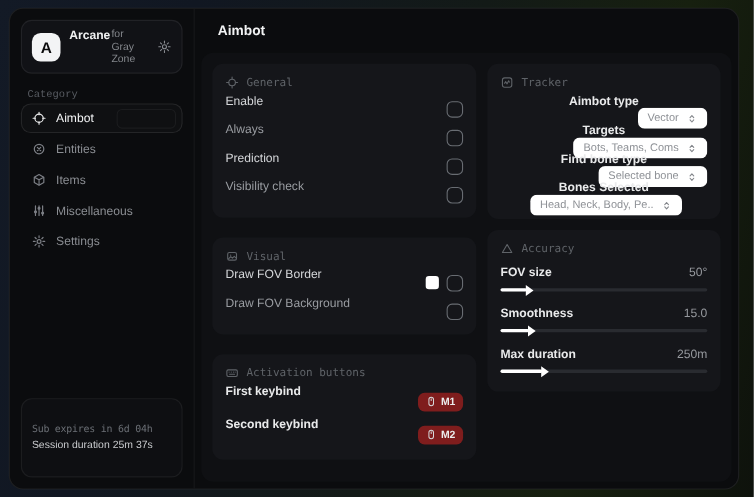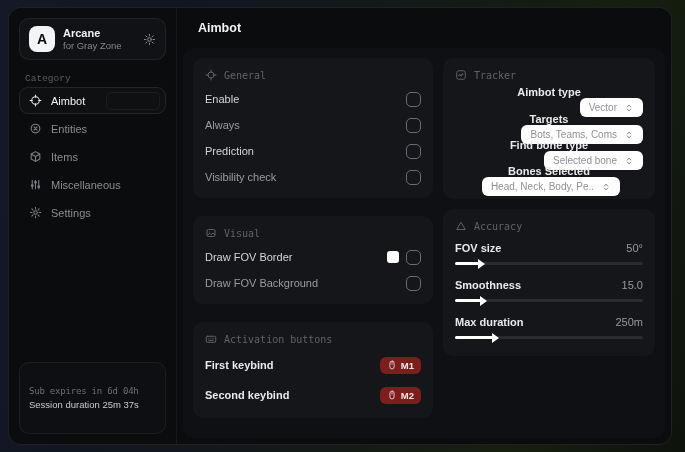--- a/index.html
+++ b/index.html
@@ -21,21 +21,21 @@
   }
   .brand-card {
     display:flex; align-items:center; gap:8px; background:#111216;
     border:1px solid rgba(255,255,255,0.07); border-radius:10px; padding:7px 9px;
   }
   .logo {
     width:26px; height:26px; border-radius:8px; background:#f3f4f5; color:#0b0b0c;
     font-weight:bold; font-size:14px; display:flex; align-items:center; justify-content:center;
     flex:none;
   }
-  .brand-text { display:flex; flex-direction:column; gap:1px; }
+  .brand-text { display:flex; flex-direction:row; gap:1px; }
   .brand-name { font-size:11px; font-weight:700; color:#f0f1f2; }
   .brand-sub  { font-size:9.5px; color:#84878c; }
   .brand-gear { margin-left:auto; color:#888b90; display:flex; }
   .category-label {
     font-family:Liberation Mono, monospace; font-size:9.5px; color:#585c62;
     margin:13px 6px 3px;
   }
   .nav-item {
     display:flex; align-items:center; gap:9px; height:27px; padding:0 9px;
     border-radius:9px; border:1px solid transparent;
@@ -67,21 +67,21 @@
   }
   .col-left  { width:240px; flex:none; display:flex; flex-direction:column; gap:18px; }
   .col-right { flex:1; display:flex; flex-direction:column; gap:10px; }
   .card { background:#15161a; border-radius:10px; padding:9px 12px 8px; }
   .card-header {
     display:flex; align-items:center; gap:7px;
     font-family:"DejaVu Sans Mono", monospace; font-size:10px; color:#5f6368;
     margin:2px 0 5px;
   }
   .card-header .cicon { display:flex; color:#5f6368; }
-  .row { display:flex; align-items:center; height:26px; }
+  .row { display:flex; height:26px; }
   .row-label { font-size:11px; color:#d4d6d9; }
   .row-label.dim { color:#999ca1; }
   .row-end { margin-left:auto; display:flex; align-items:center; gap:7px; }
   .checkbox {
     width:15px; height:15px; border:1.5px solid #686c72; border-radius:5px;
     background:transparent; cursor:pointer; flex:none;
   }
   .swatch { width:12px; height:12px; border-radius:3px; cursor:pointer; flex:none; }
   .keybtn {
     display:flex; align-items:center; gap:4px; background:#7f1d1d; border-radius:6px;

